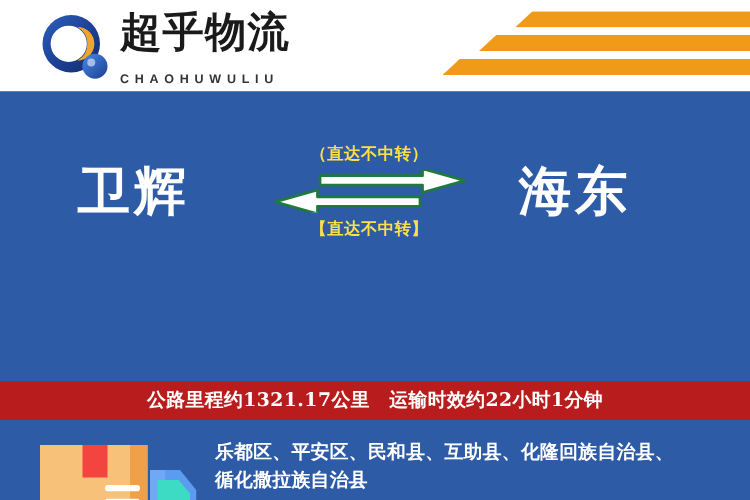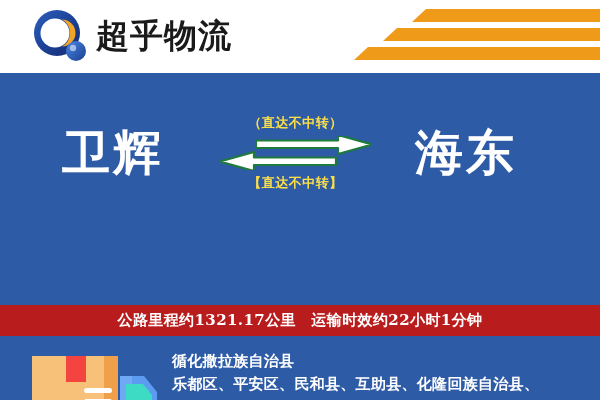--- a/index.html
+++ b/index.html
@@ -106,21 +106,21 @@
     top: 0;
     width: 600px;
     height: 159px;
   }
 
   .city {
     position: absolute;
     top: 50%;
     transform: translateY(-50%);
     font-family: "DejaVu Serif", "Liberation Serif", serif;
-    font-size: 48px;
+    font-size: 42px;
     font-weight: bold;
     color: #ffffff;
     letter-spacing: 3px;
     white-space: nowrap;
   }
   .city.origin { left: 62px; }
   .city.dest   { left: 383px; margin-left: 32px; }
 
   .route-mid {
     position: absolute;
@@ -226,20 +226,21 @@
           </defs>
           <circle cx="25" cy="24" r="23" fill="url(#lgBlue)"></circle>
           <circle cx="23" cy="24" r="14.5" fill="#ffffff"></circle>
           <path d="M30 10.5 A15.5 15.5 0 0 1 30 37.5 A12.6 12.6 0 0 0 30 10.5 Z" fill="#f0a52a"></path>
           <circle cx="44" cy="42" r="10" fill="url(#lgDot)"></circle>
           <circle cx="41" cy="39" r="3.2" fill="#ffffff" opacity="0.55"></circle>
         </svg>
       </div>
       <div class="logo-text-block">
         <div class="logo-cn">超乎物流</div>
+        <div class="logo-en">CHAOHUWULIU</div>
       </div>
     </div>
 
     <div class="stripes">
       <div class="stripe s1"></div>
       <div class="stripe s2"></div>
       <div class="stripe s3"></div>
     </div>
 
   </div>
@@ -291,21 +292,21 @@
           <path d="M100 36 L117 36 L126 47 L126 56 L100 56 Z" fill="#3ddbc4"></path>
 
           <circle cx="32" cy="72" r="12" fill="#2f3b52"></circle>
           <circle cx="32" cy="72" r="5" fill="#d6d9de"></circle>
           <circle cx="110" cy="72" r="12" fill="#2f3b52"></circle>
           <circle cx="110" cy="72" r="5" fill="#d6d9de"></circle>
         </svg>
       </div>
 
       <div class="coverage">
+        <div>乐都区、平安区、民和县、互助县、化隆回族自治县、</div>
         <div>循化撒拉族自治县</div>
-        <div>乐都区、平安区、民和县、互助县、化隆回族自治县、</div>
       </div>
 
     </div>
 
   </div>
 
 </div>
 
 </body></html>

